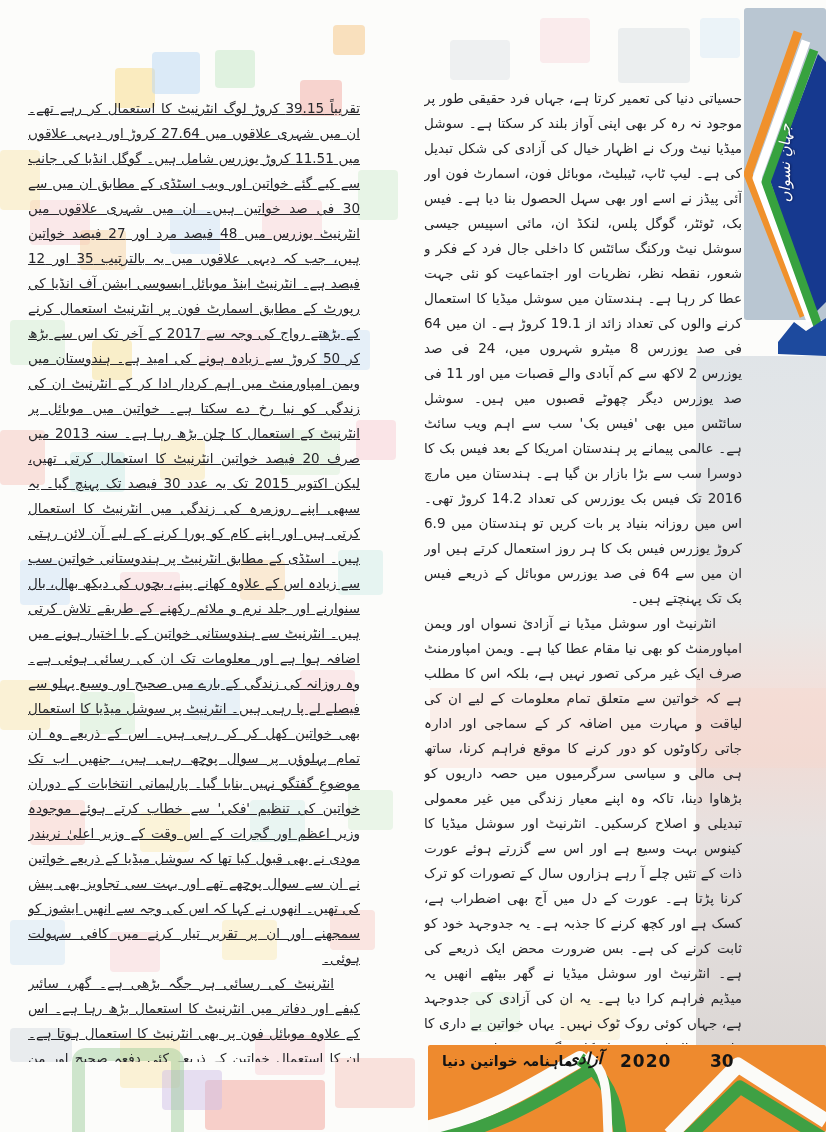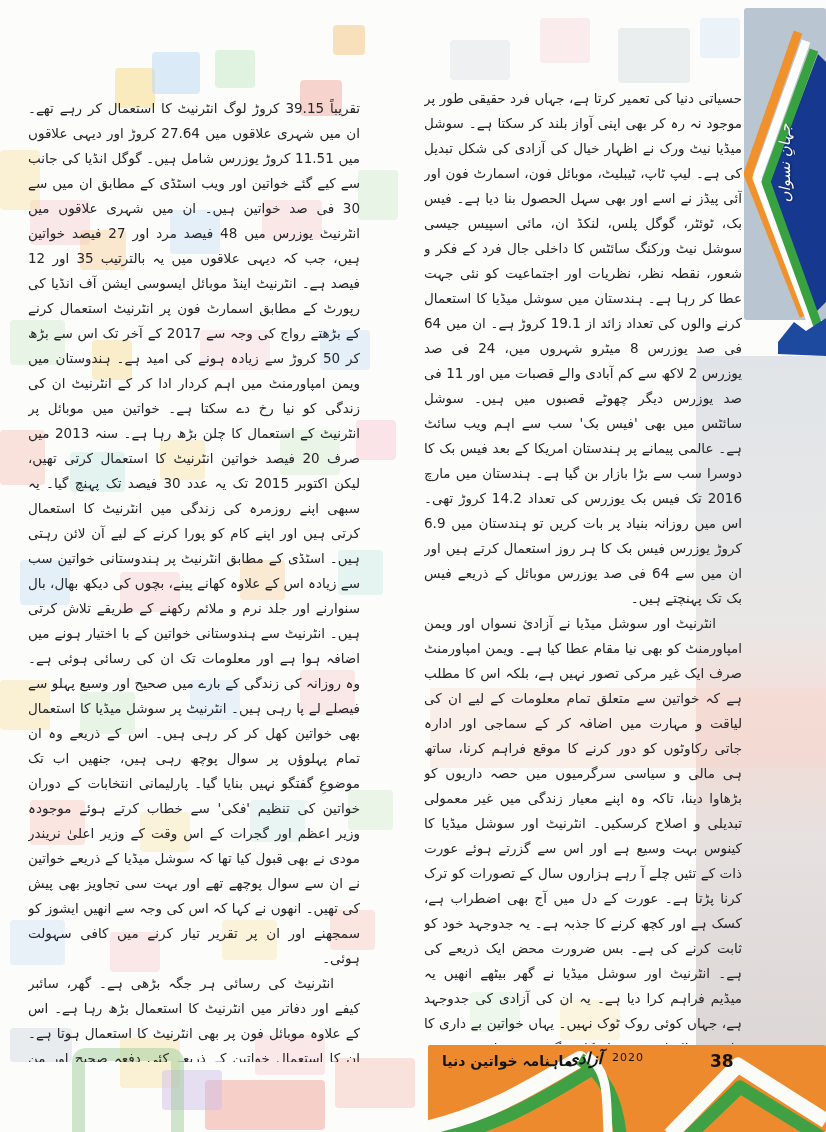--- a/index.html
+++ b/index.html
@@ -7,41 +7,41 @@
         font-family:"DejaVu Sans",sans-serif;}
   
   .tile{position:absolute;border-radius:4px;}
   .ring{position:absolute;width:86px;height:86px;border:13px solid rgba(151,201,148,.45);
         border-radius:14px;}
   
   .col{position:absolute;direction:rtl;text-align:justify;color:#26262a;
        font-size:13.5px;line-height:25px;}
   .col p{margin:0;}
   .col p + p{text-indent:26px;}
-  .col-left{left:28px;top:96px;width:332px;height:966px;overflow:hidden;}
+  .col-left{left:28px;top:96px;width:332px;height:966px;overflow:hidden;text-decoration:underline;}
   .col-right{left:424px;top:86px;width:318px;height:958px;overflow:hidden;}
   
   .photo-strip{position:absolute;left:696px;top:356px;width:130px;height:690px;
      background:linear-gradient(180deg,#dde2e6 0%,#e7e5e4 38%,#f2dcd6 50%,#eed8d2 58%,
                 #e4dedd 70%,#d8d3d1 100%);opacity:.9;}
   .pink-band{position:absolute;left:430px;top:688px;width:396px;height:80px;
      background:rgba(246,216,205,.38);}
   
   .banner{position:absolute;left:744px;top:8px;width:82px;height:352px;}
   .banner svg{position:absolute;left:0;top:0;}
   .banner-title{position:absolute;top:146px;left:-24px;width:130px;text-align:center;
      transform:rotate(-90deg);color:#ffffff;font-size:15px;font-style:italic;
      direction:rtl;letter-spacing:1px;text-shadow:0 1px 2px rgba(0,0,40,.5);}
   
   .footer{position:absolute;left:428px;top:1045px;width:474px;height:87px;}
   .footer svg{position:absolute;left:0;top:0;}
   .f-text{position:absolute;direction:rtl;color:#141414;white-space:nowrap;}
   .f-mag{left:14px;top:8px;font-size:14px;font-weight:bold;}
   .f-month{left:138px;top:4px;font-size:16px;font-style:italic;font-weight:bold;}
-  .f-year{left:184px;top:6px;font-size:11px;font-weight:normal;letter-spacing:1px;}
+  .f-year{left:192px;top:6px;font-size:17px;font-weight:bold;letter-spacing:1px;}
   .f-page{left:282px;top:6px;font-size:17px;font-weight:bold;}
 </style>
 </head>
 <body>
 
 <div class="page">
 
   <div id="collage">
       <div class="tile" style="left: 115px; top: 68px; width: 40px; height: 40px; background: rgb(247, 221, 142); opacity: 0.55;"></div>
       <div class="tile" style="left: 152px; top: 52px; width: 48px; height: 42px; background: rgb(185, 215, 243); opacity: 0.5;"></div>
@@ -124,16 +124,16 @@
       <path d="M-12,86 C60,72 112,36 152,14" stroke="#FBFBF8" stroke-width="16" fill="none" stroke-linecap="round"></path>
       <path d="M-8,98 C70,84 124,48 164,24" stroke="#3FA044" stroke-width="13" fill="none" stroke-linecap="round"></path>
       <path d="M152,14 C178,30 188,56 192,88" stroke="#3FA044" stroke-width="13" fill="none"></path>
       <path d="M158,10 C182,26 178,54 180,88" stroke="#FBFBF8" stroke-width="9" fill="none"></path>
       <path d="M242,90 L310,20 L398,76" stroke="#FBFBF8" stroke-width="15" fill="none" stroke-linejoin="round"></path>
       <path d="M260,92 L312,42 L398,95" stroke="#3FA044" stroke-width="13" fill="none" stroke-linejoin="round"></path>
     </svg>
     <span class="f-text f-mag">ماہنامہ خواتین دنیا</span>
     <span class="f-text f-month">آزادی</span>
     <span class="f-text f-year">2020</span>
-    <span class="f-text f-page">38</span>
+    <span class="f-text f-page">30</span>
   </div>
 
 </div>
 
 </body></html>

